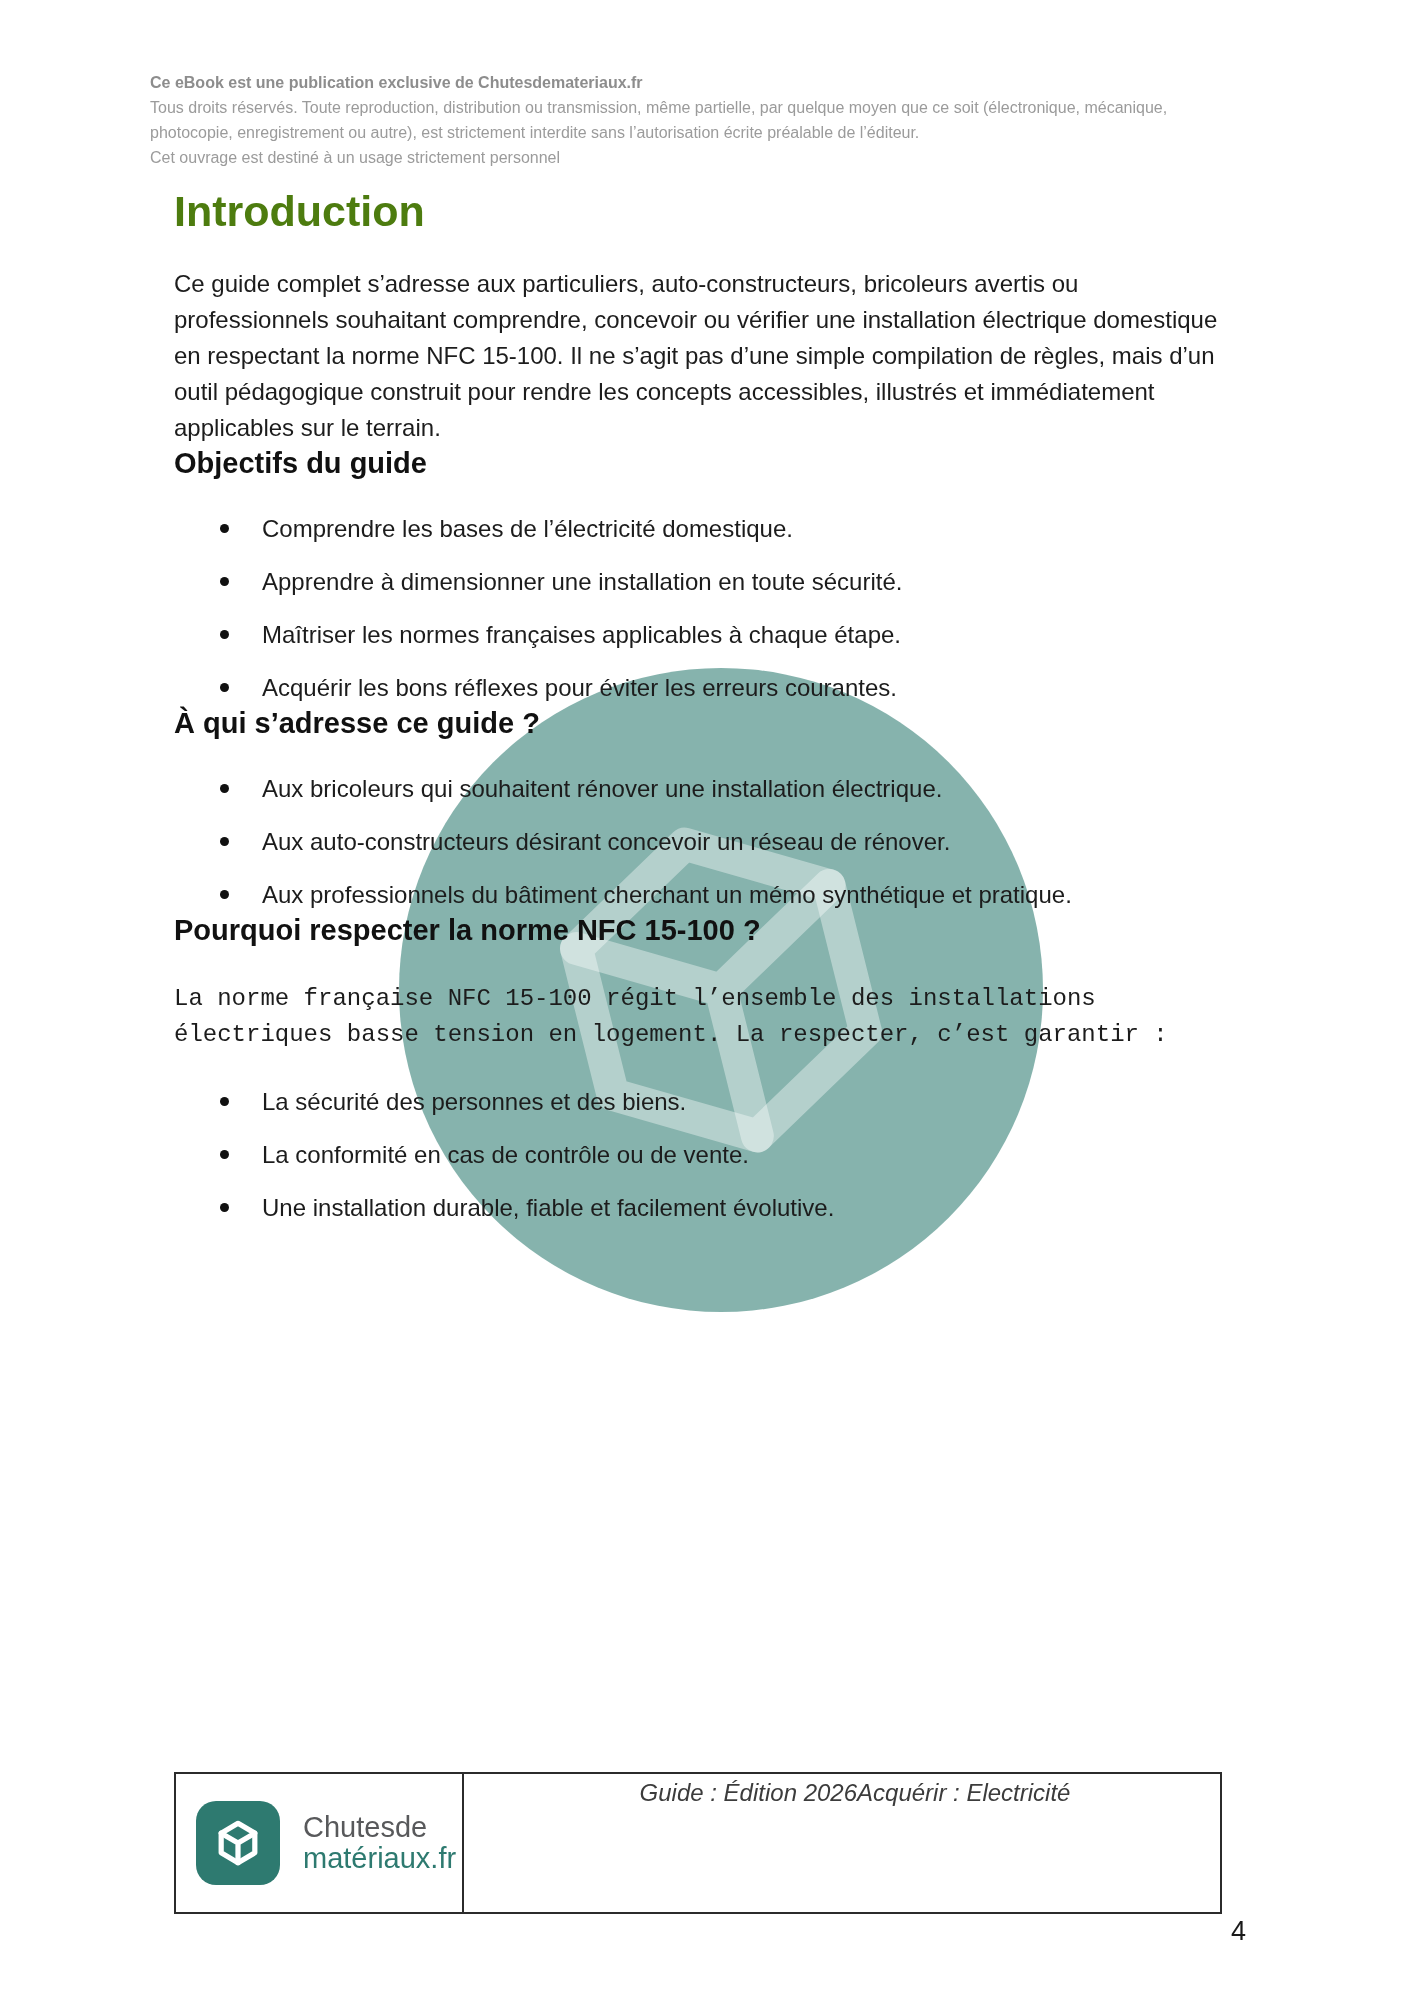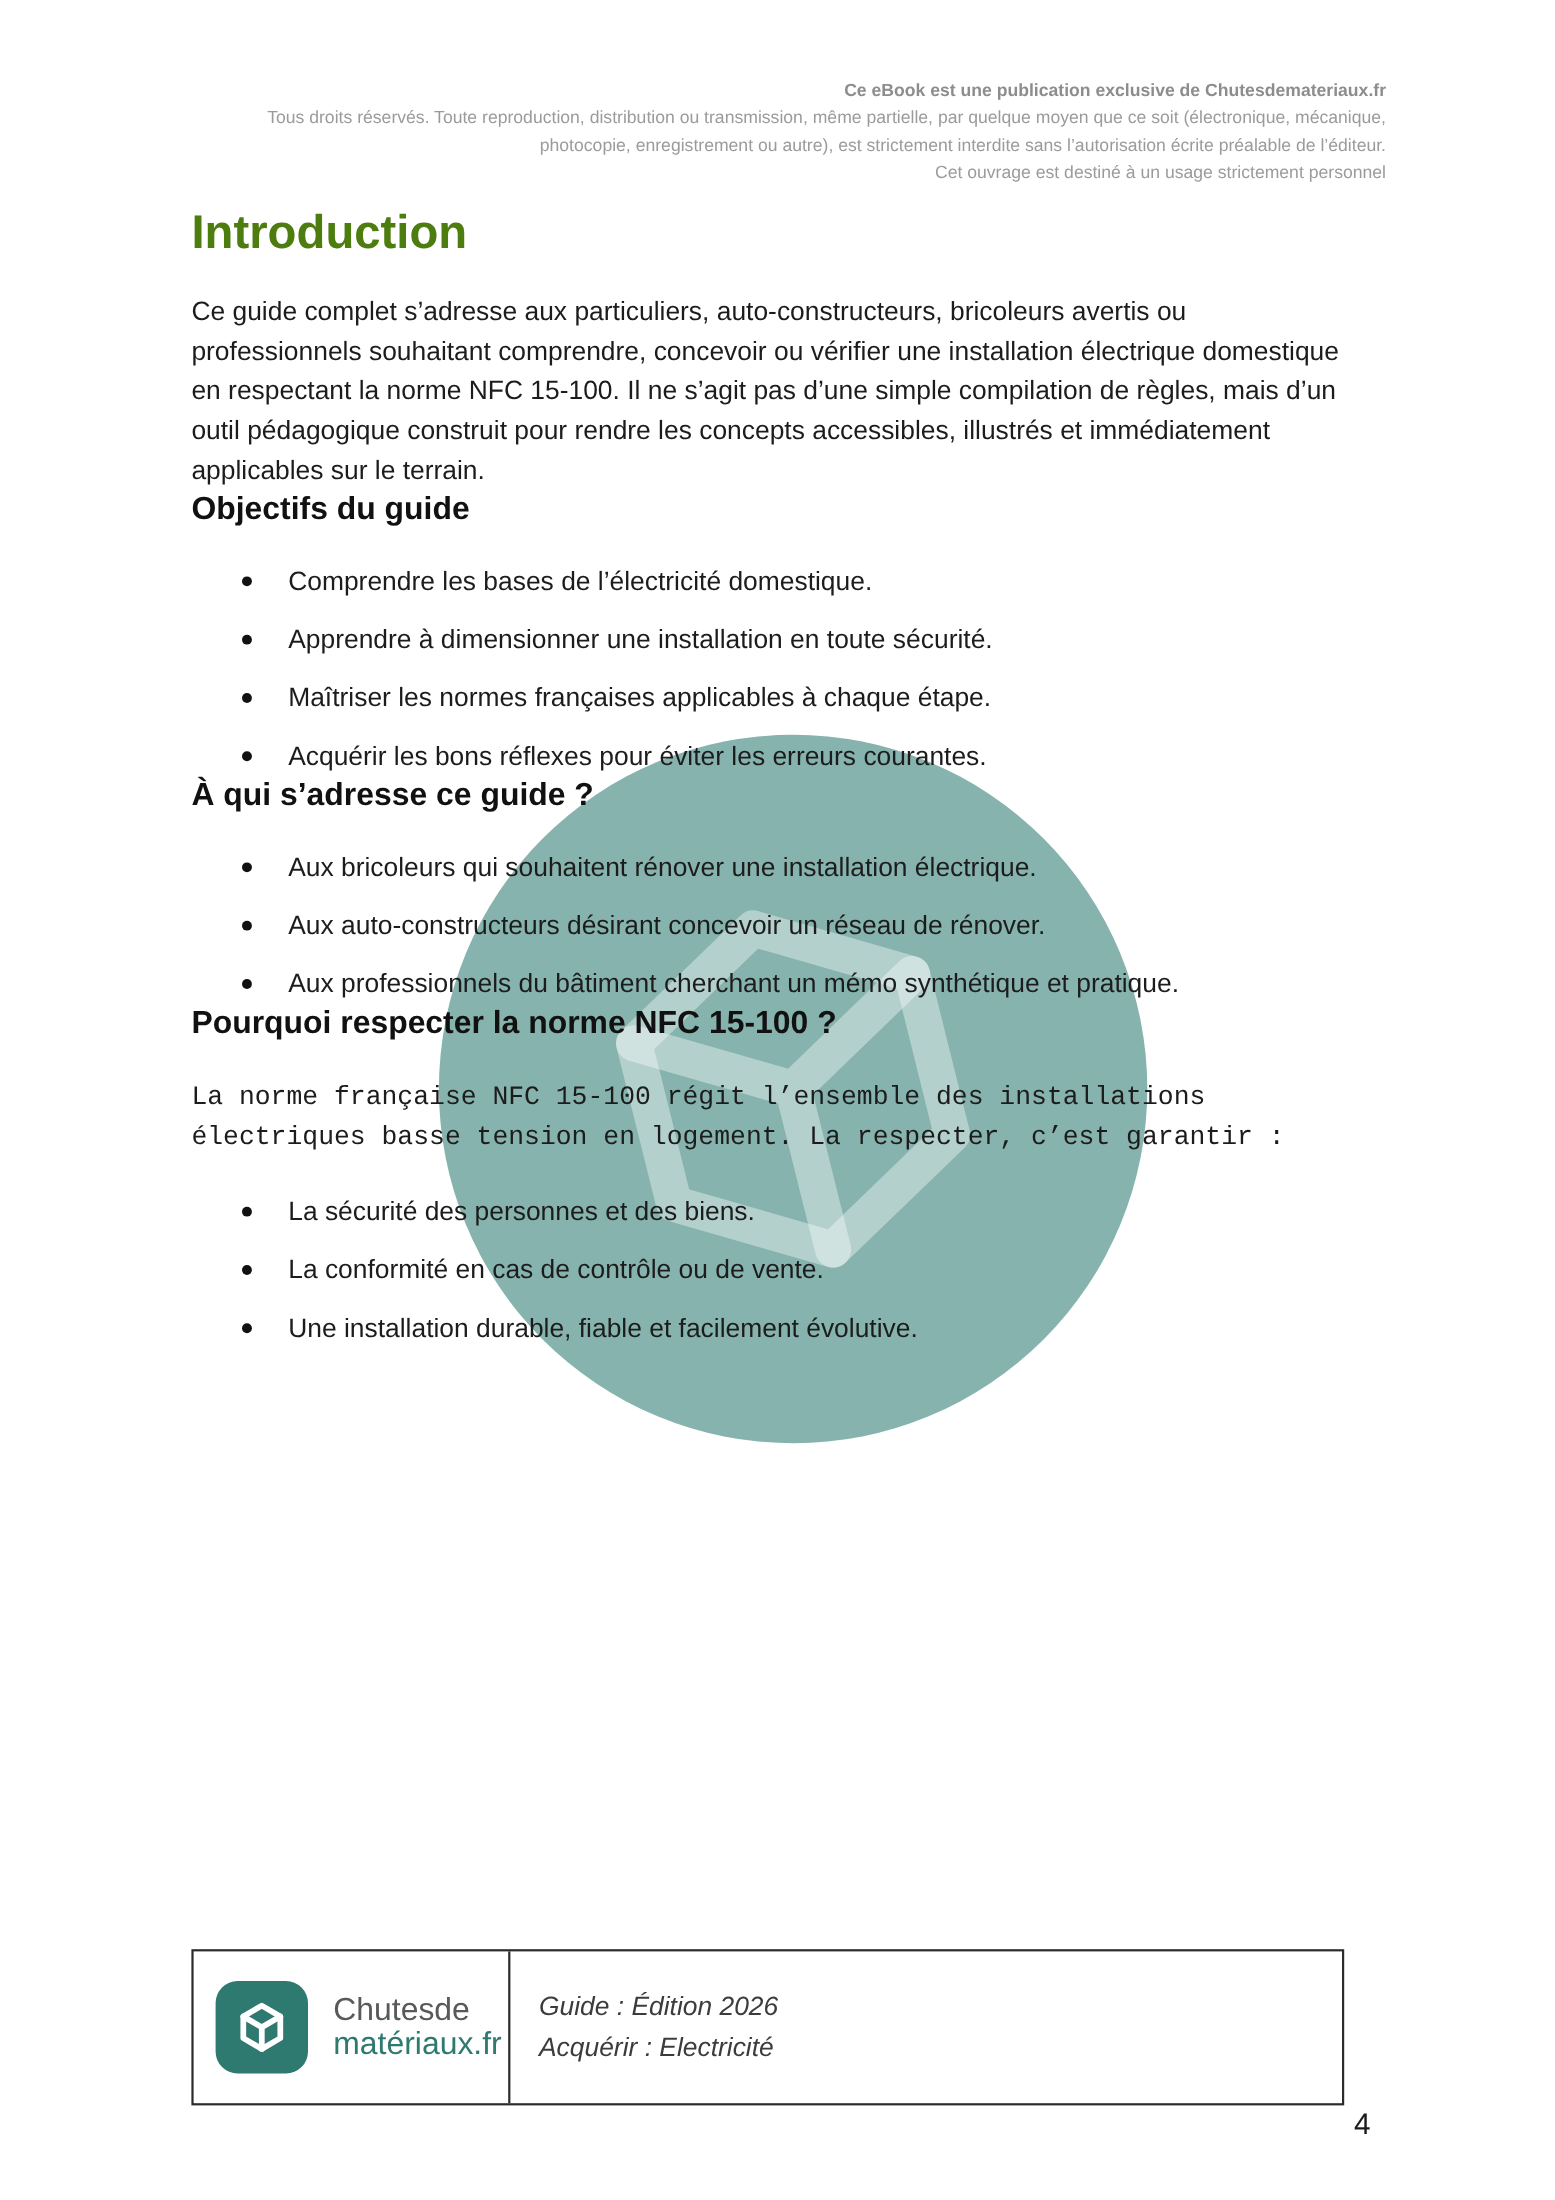--- a/index.html
+++ b/index.html
@@ -35,21 +35,21 @@
 
   
   .content {
     position: relative;
     z-index: 2;
     padding: 0 178px 0 174px;
   }
   .disclaimer {
     margin: 0 -24px;
     padding-top: 70px;
-    text-align: right;
+    text-align: left;
     font-size: 16px;
     line-height: 25px;
     color: #9b9b9b;
   }
   .disclaimer p { margin: 0; }
   .disclaimer .d-bold { font-weight: bold; color: #8d8d8d; }
 
   h1.doc-title {
     margin: 16px 0 0;
     font-size: 43px;
@@ -138,21 +138,21 @@
     flex: 0 0 auto;
   }
   .brand-icon svg { width: 58px; height: 58px; }
   .brand-text { display: flex; flex-direction: column; }
   .brand-line1 { font-size: 29px; line-height: 31px; color: #58595b; }
   .brand-line2 { font-size: 29px; line-height: 31px; color: #2e7a70; }
 
   .footer-meta {
     flex: 1;
     display: flex;
-    flex-direction: column;
+    flex-direction: row;
     justify-content: center;
     padding-left: 26px;
     font-style: italic;
     font-size: 24px;
     line-height: 37px;
     color: #3c3c3c;
   }
   .footer-meta p { margin: 0; }
 
   .page-number {

